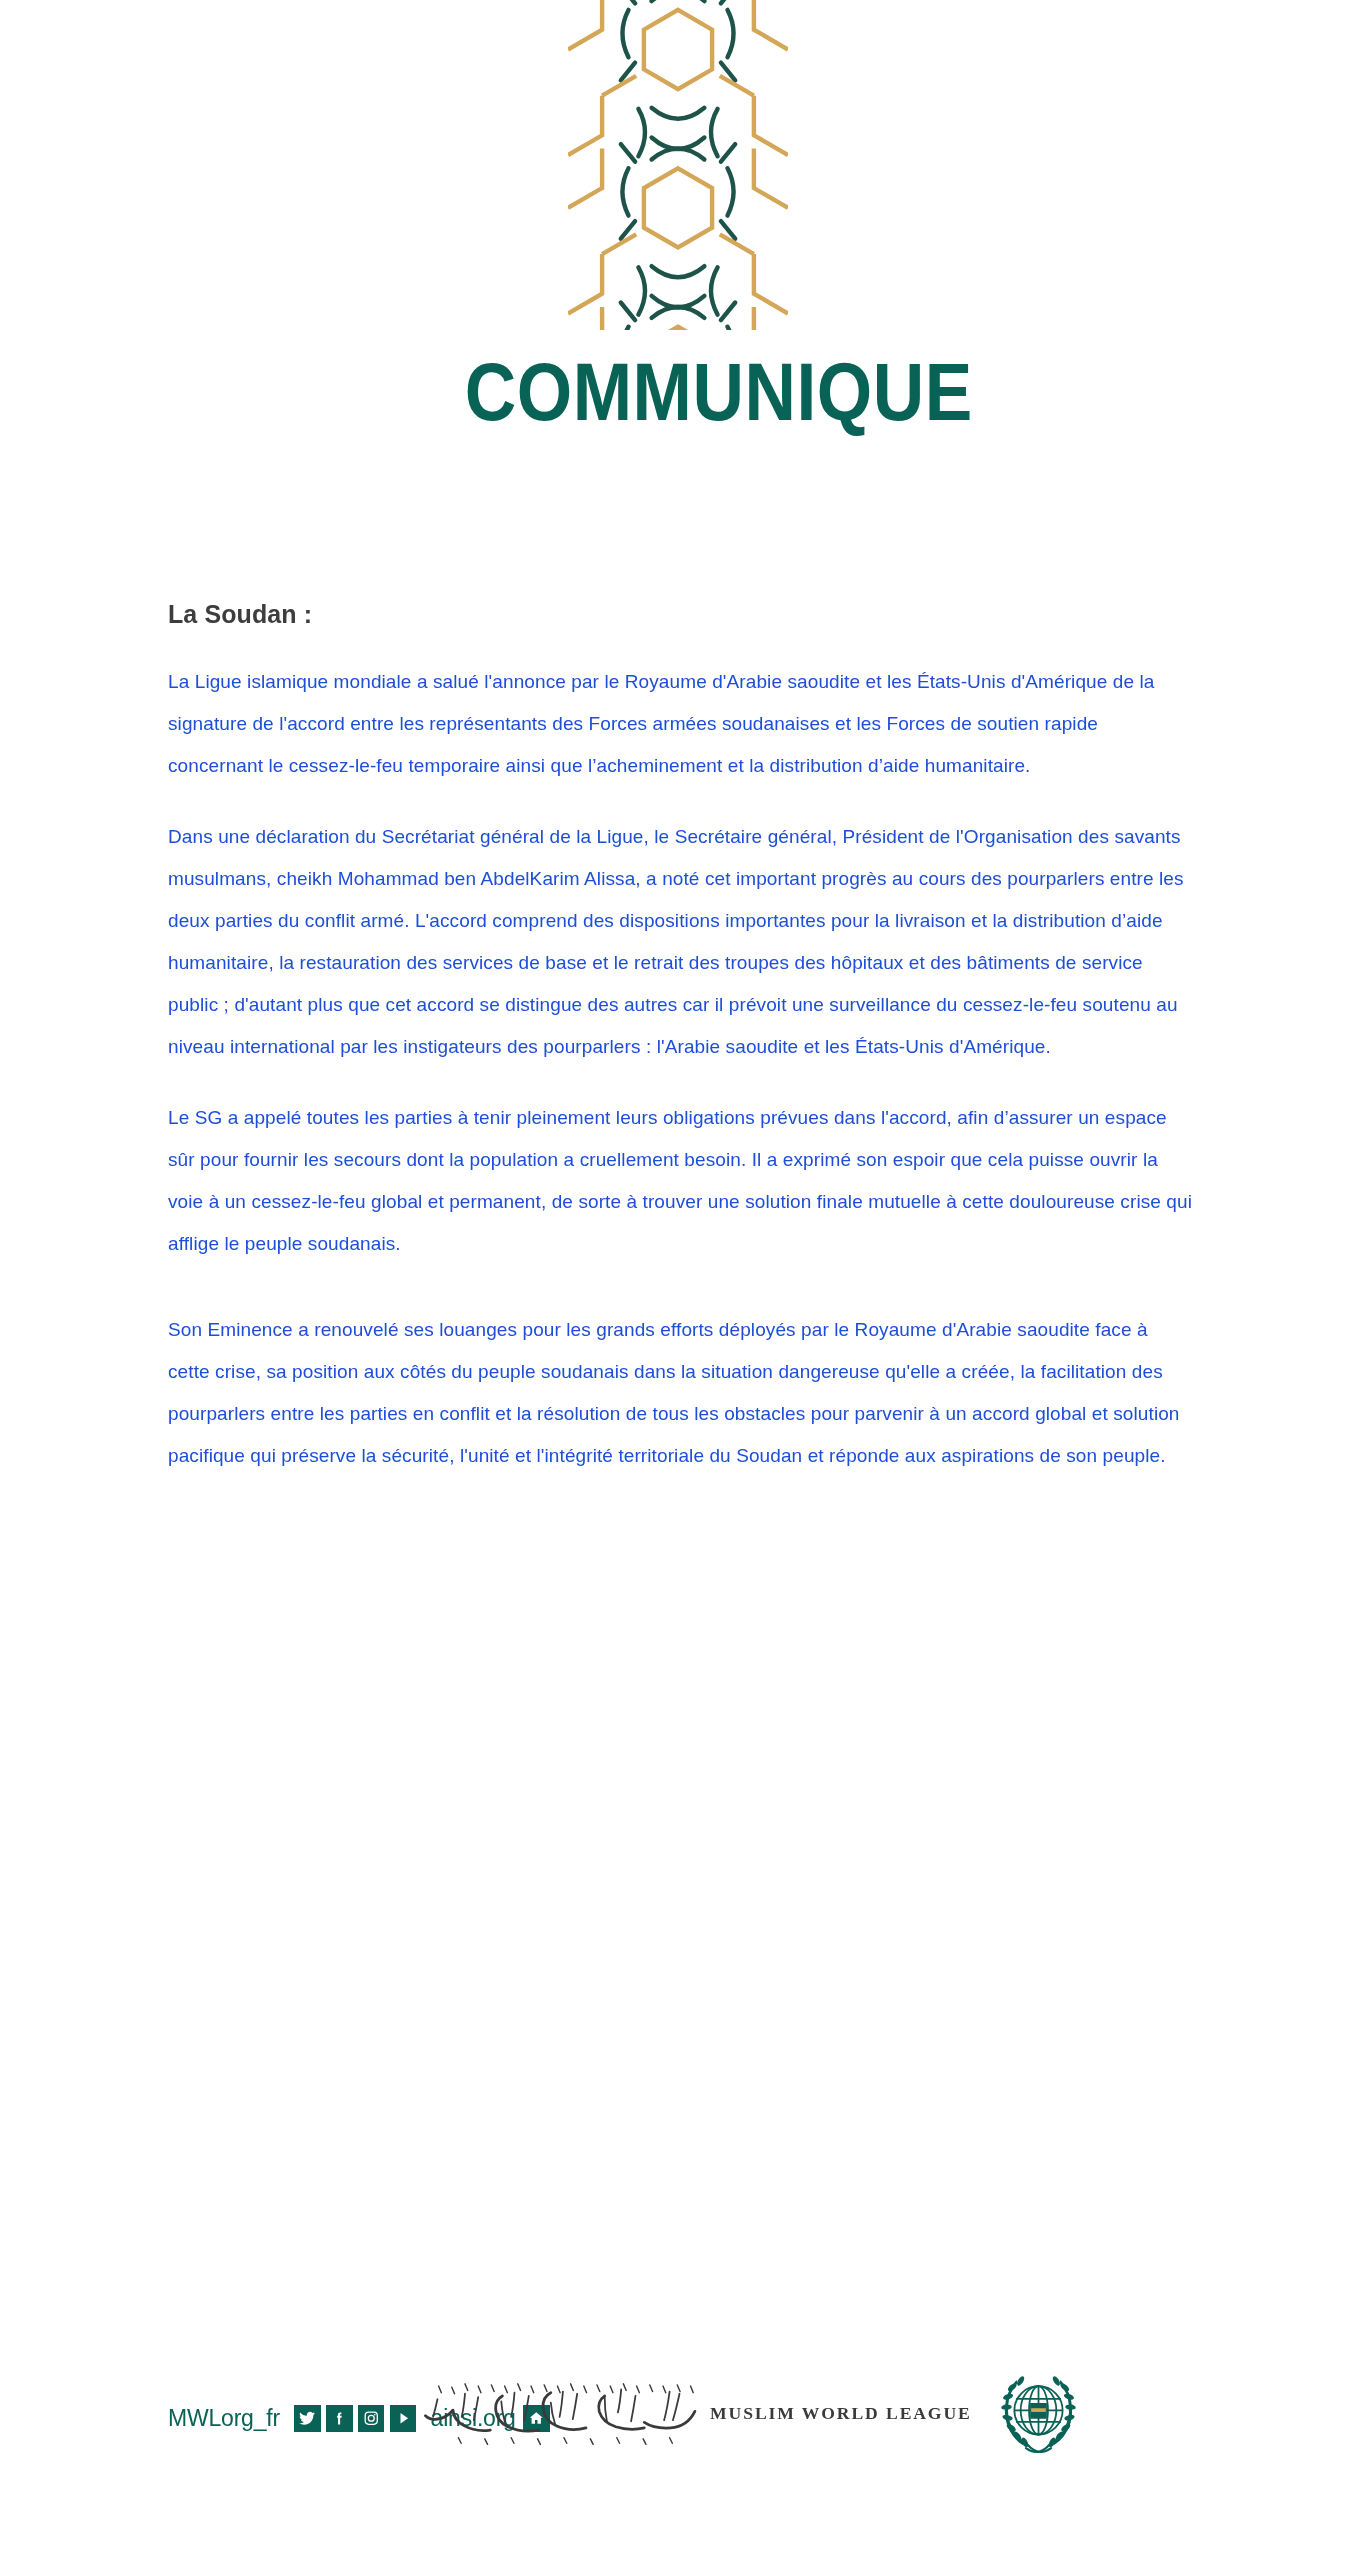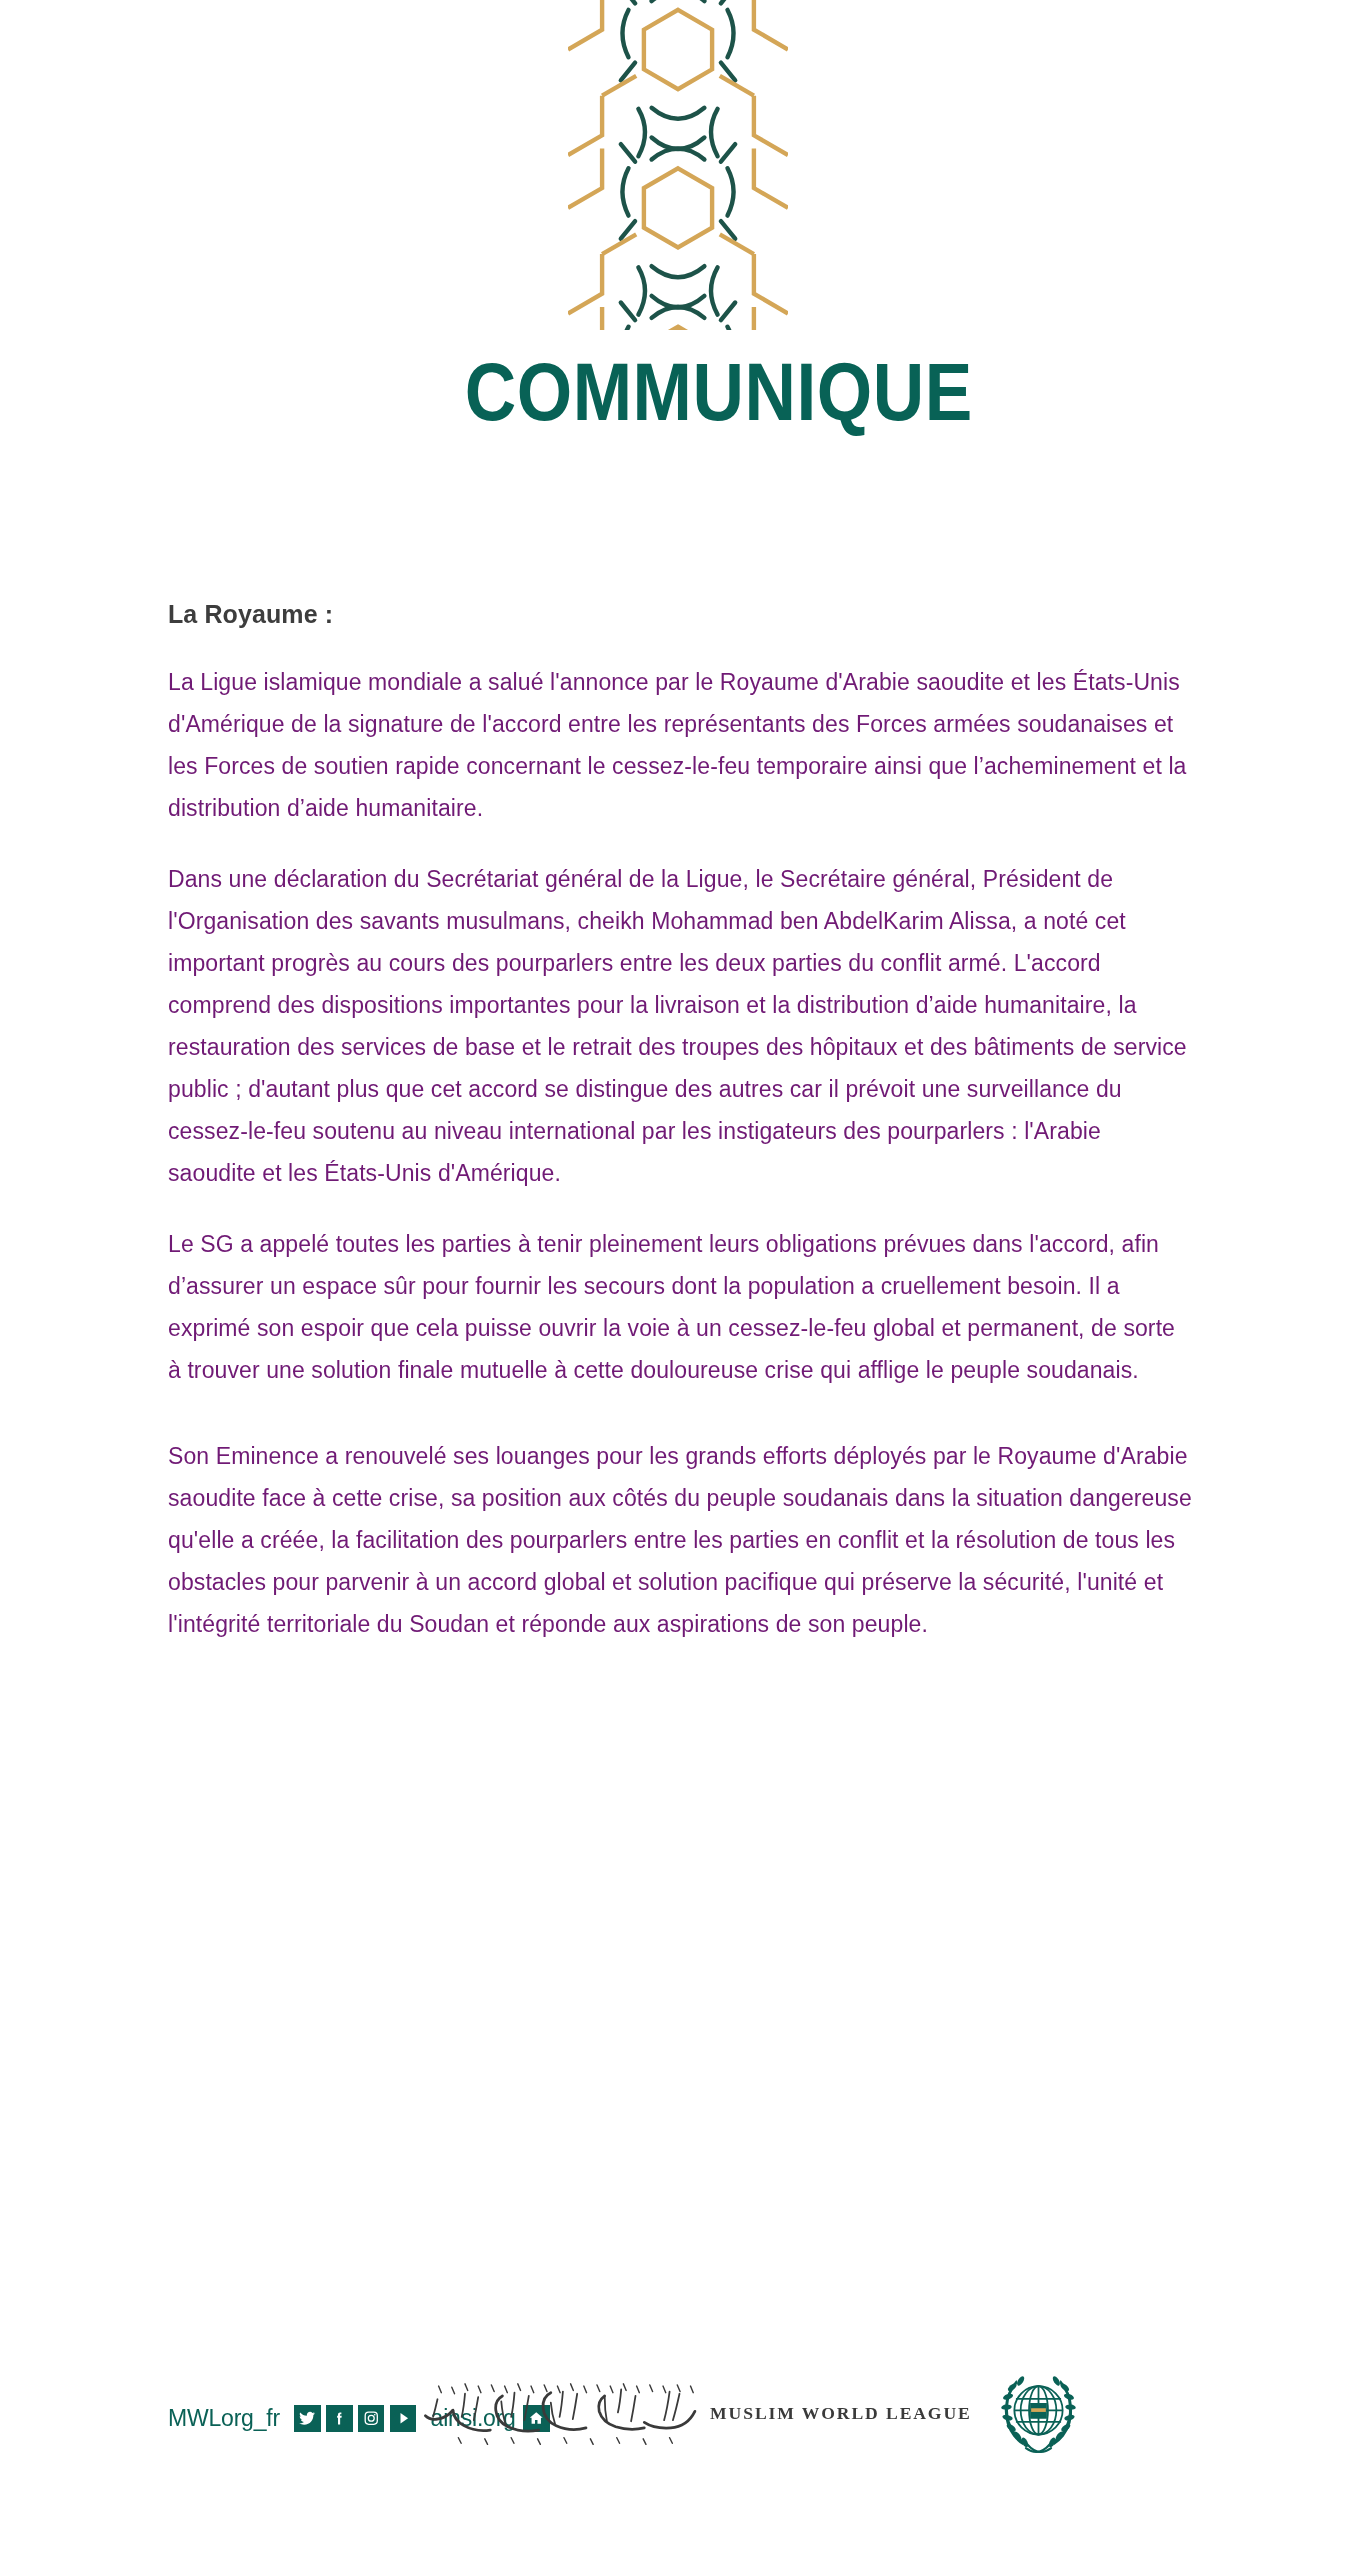--- a/index.html
+++ b/index.html
@@ -67,23 +67,23 @@
     font-family: "Liberation Sans Narrow", "Liberation Sans", sans-serif;
     font-weight: 700;
     font-size: 25px;
     color: #3d3d3d;
     margin: 0 0 32px 0;
     letter-spacing: 0.1px;
   }
   .para {
     font-family: "Liberation Sans Narrow", "Liberation Sans", sans-serif;
     font-weight: 400;
-    font-size: 23px;
+    font-size: 19px;
     line-height: 42px;
-    color: #701a75;
+    color: #1d4ed8;
     margin: 0 0 29px 0;
     letter-spacing: 0.1px;
     white-space: pre-line;
   }
   .para:last-child { margin-bottom: 0; margin-top: 44px; }
 
   
   .footer {
     position: absolute;
     left: 0;
@@ -187,21 +187,21 @@
       <use href="#cell" y="576"></use>
     </g>
   </svg>
 </div>
 
 <div class="title-wrap">
   <span class="doc-title">COMMUNIQUE</span>
 </div>
 
 <div class="content">
-  <p class="dateline">La Royaume :</p>
+  <p class="dateline">La Soudan :</p>
   <p class="para">La Ligue islamique mondiale a salué l'annonce par le Royaume d'Arabie saoudite et les États-Unis d'Amérique de la signature de l'accord entre les représentants des Forces armées soudanaises et les Forces de soutien rapide concernant le cessez-le-feu temporaire ainsi que l’acheminement et la distribution d’aide humanitaire.</p>
   <p class="para">Dans une déclaration du Secrétariat général de la Ligue, le Secrétaire général, Président de l'Organisation des savants musulmans, cheikh Mohammad ben AbdelKarim Alissa, a noté cet important progrès au cours des pourparlers entre les deux parties du conflit armé. L'accord comprend des dispositions importantes pour la livraison et la distribution d’aide humanitaire, la restauration des services de base et le retrait des troupes des hôpitaux et des bâtiments de service public ; d'autant plus que cet accord se distingue des autres car il prévoit une surveillance du cessez-le-feu soutenu au niveau international par les instigateurs des pourparlers : l'Arabie saoudite et les États-Unis d'Amérique.</p>
   <p class="para">Le SG a appelé toutes les parties à tenir pleinement leurs obligations prévues dans l'accord, afin d’assurer un espace sûr pour fournir les secours dont la population a cruellement besoin. Il a exprimé son espoir que cela puisse ouvrir la voie à un cessez-le-feu global et permanent, de sorte à trouver une solution finale mutuelle à cette douloureuse crise qui afflige le peuple soudanais.</p>
   <p class="para">Son Eminence a renouvelé ses louanges pour les grands efforts déployés par le Royaume d'Arabie saoudite face à cette crise, sa position aux côtés du peuple soudanais dans la situation dangereuse qu'elle a créée, la facilitation des pourparlers entre les parties en conflit et la résolution de tous les obstacles pour parvenir à un accord global et solution pacifique qui préserve la sécurité, l'unité et l'intégrité territoriale du Soudan et réponde aux aspirations de son peuple.</p>
 </div>
 
 <div class="footer">
 
   <div class="footer-left">
     <span class="handle">MWLorg_fr</span>

